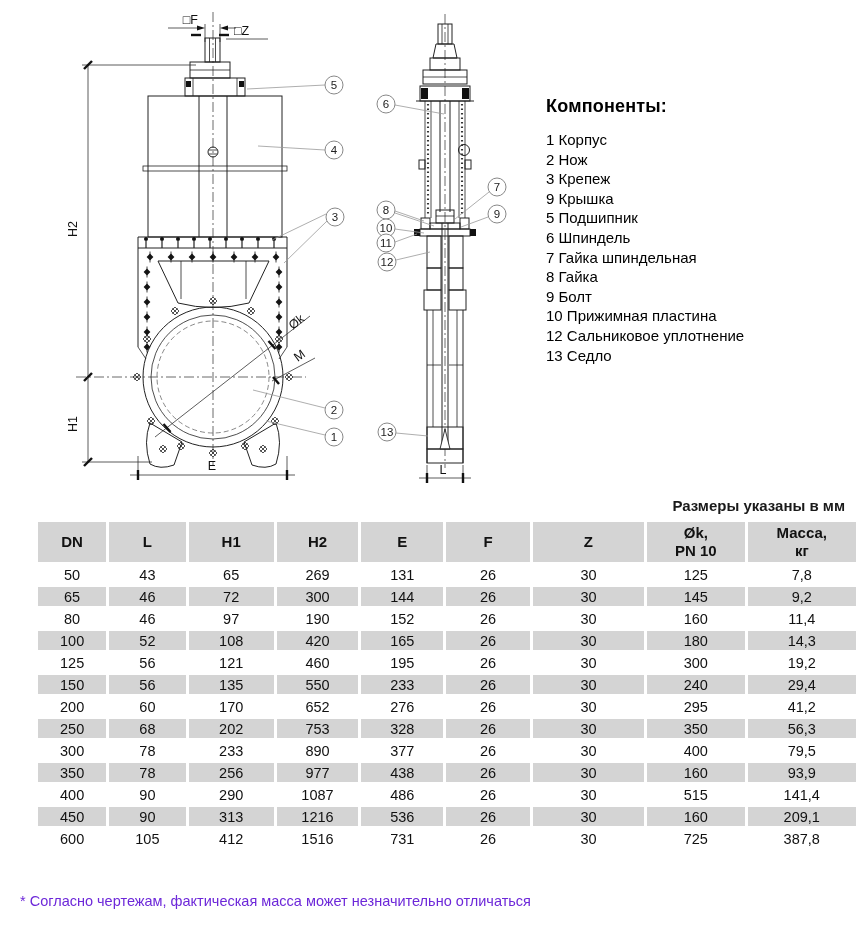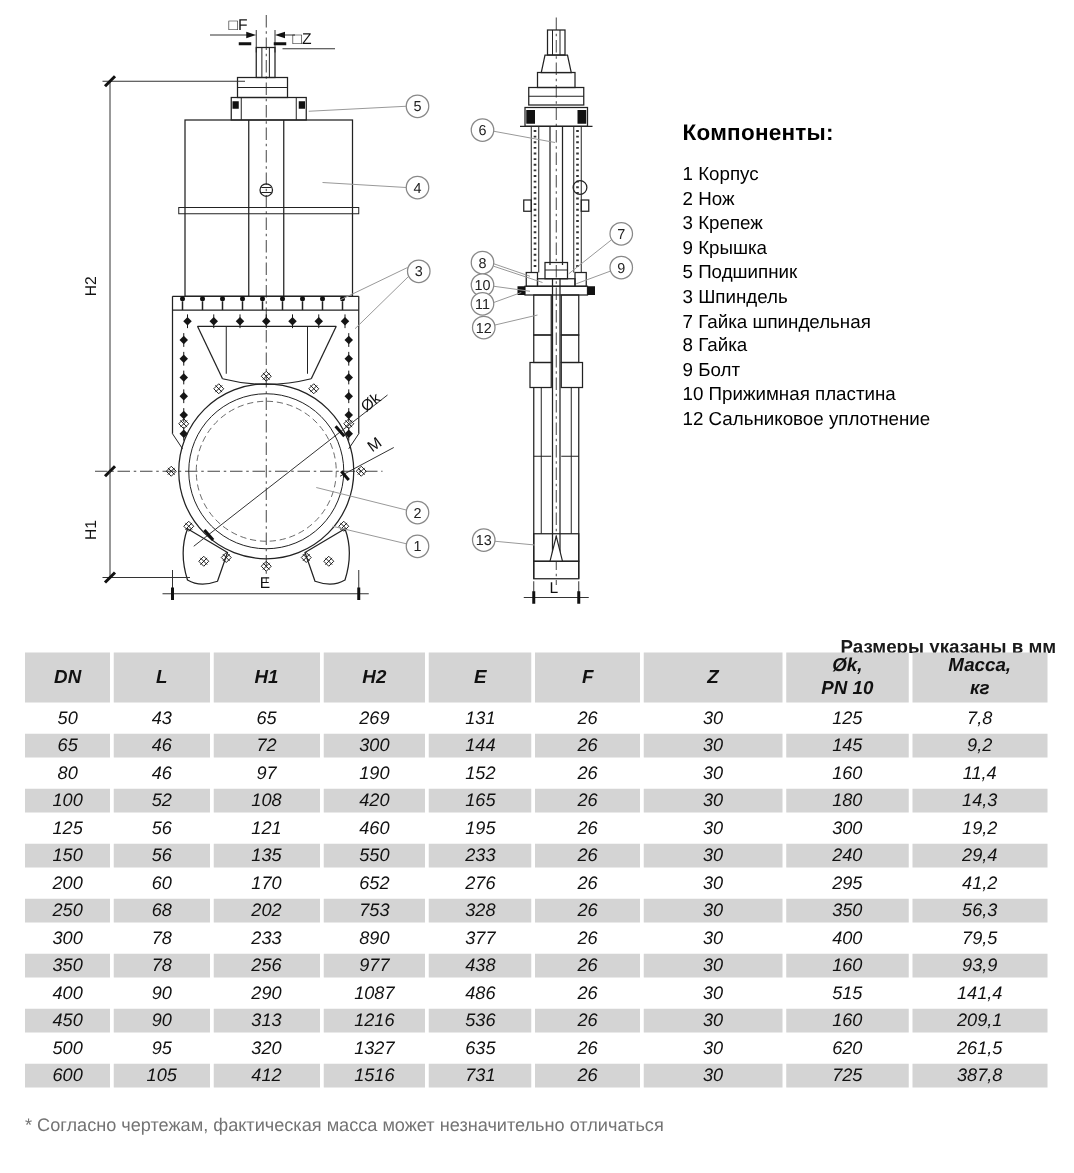--- a/index.html
+++ b/index.html
@@ -19,31 +19,31 @@
   .dots { fill:none; stroke:#333; stroke-width:2.1; stroke-dasharray:1.5 3; }
   .bal  { fill:#fff; stroke:#888; stroke-width:1; }
   .ldr  { fill:none; stroke:#999; stroke-width:0.8; }
   .baltxt { font-size:11.5px; fill:#222; text-anchor:middle; }
   .dimtxt { font-size:12.5px; fill:#111; }
 
   .components { position:absolute; left:546px; top:96px; color:#000000; }
   .components h2 { margin:0; font-size:18px; font-weight:bold; letter-spacing:0.2px; }
   .components ul { list-style:none; margin:13px 12px 0 0; padding:0; font-size:15px; line-height:19.6px; }
 
-  .units-note { position:absolute; top:497px; right:14px; font-size:15px; font-weight:bold; color:#1a1a1a;margin-top:12px; }
-
-  table.dims { position:absolute; top:519px; left:17px; width:824px;
-               border-collapse:separate; border-spacing:3px; table-layout:fixed;font-style:italic; }
+  .units-note { position:absolute; top:497px; right:14px; font-size:15px; font-weight:bold; color:#1a1a1a; }
+
+  table.dims { position:absolute; top:519px; left:35px; width:824px;
+               border-collapse:separate; border-spacing:3px; table-layout:fixed; }
   .dims th { background:#d4d4d4; font-size:15px; font-weight:bold; height:40px;
              text-align:center; vertical-align:middle; padding:0; color:#111; line-height:18px; }
   .dims td { font-size:14.5px; height:19px; text-align:center; vertical-align:middle;
              padding:0; color:#111; background:#fff; }
   .dims tbody tr:nth-child(even) td { background:#d4d4d4; }
 
-  .footnote { position:absolute; left:20px; top:893px; font-size:14.5px; color:#737373; }
+  .footnote { position:absolute; left:20px; top:893px; font-size:14.5px; color:#6d28d9; }
 </style>
 </head>
 <body>
 
 <div class="page">
 
   <svg class="drawing" width="535" height="492" viewBox="0 0 535 492">
     <defs>
       <pattern id="hatch" patternUnits="userSpaceOnUse" width="6" height="6">
         <path d="M0,6 L6,0" stroke="#333" stroke-width="0.8"></path>
@@ -379,26 +379,27 @@
   </svg>
 
   <div class="components">
     <h2>Компоненты:</h2>
     <ul id="components-list">
         <li>1 Корпус</li>
         <li>2 Нож</li>
         <li>3 Крепеж</li>
         <li>9 Крышка</li>
         <li>5 Подшипник</li>
-        <li>3 Шпиндель</li>
+        <li>6 Шпиндель</li>
         <li>7 Гайка шпиндельная</li>
         <li>8 Гайка</li>
         <li>9 Болт</li>
         <li>10 Прижимная пластина</li>
         <li>12 Сальниковое уплотнение</li>
+        <li>13 Седло</li>
       </ul>
   </div>
 
   <div class="units-note">Размеры указаны в мм</div>
 
   <table class="dims">
     <colgroup>
       <col style="width:68px">
         <col style="width:76px">
         <col style="width:85px">
@@ -549,31 +550,20 @@
           <td>90</td>
           <td>313</td>
           <td>1216</td>
           <td>536</td>
           <td>26</td>
           <td>30</td>
           <td>160</td>
           <td>209,1</td>
         </tr>
         <tr>
-          <td>500</td>
-          <td>95</td>
-          <td>320</td>
-          <td>1327</td>
-          <td>635</td>
-          <td>26</td>
-          <td>30</td>
-          <td>620</td>
-          <td>261,5</td>
-        </tr>
-        <tr>
           <td>600</td>
           <td>105</td>
           <td>412</td>
           <td>1516</td>
           <td>731</td>
           <td>26</td>
           <td>30</td>
           <td>725</td>
           <td>387,8</td>
         </tr>

